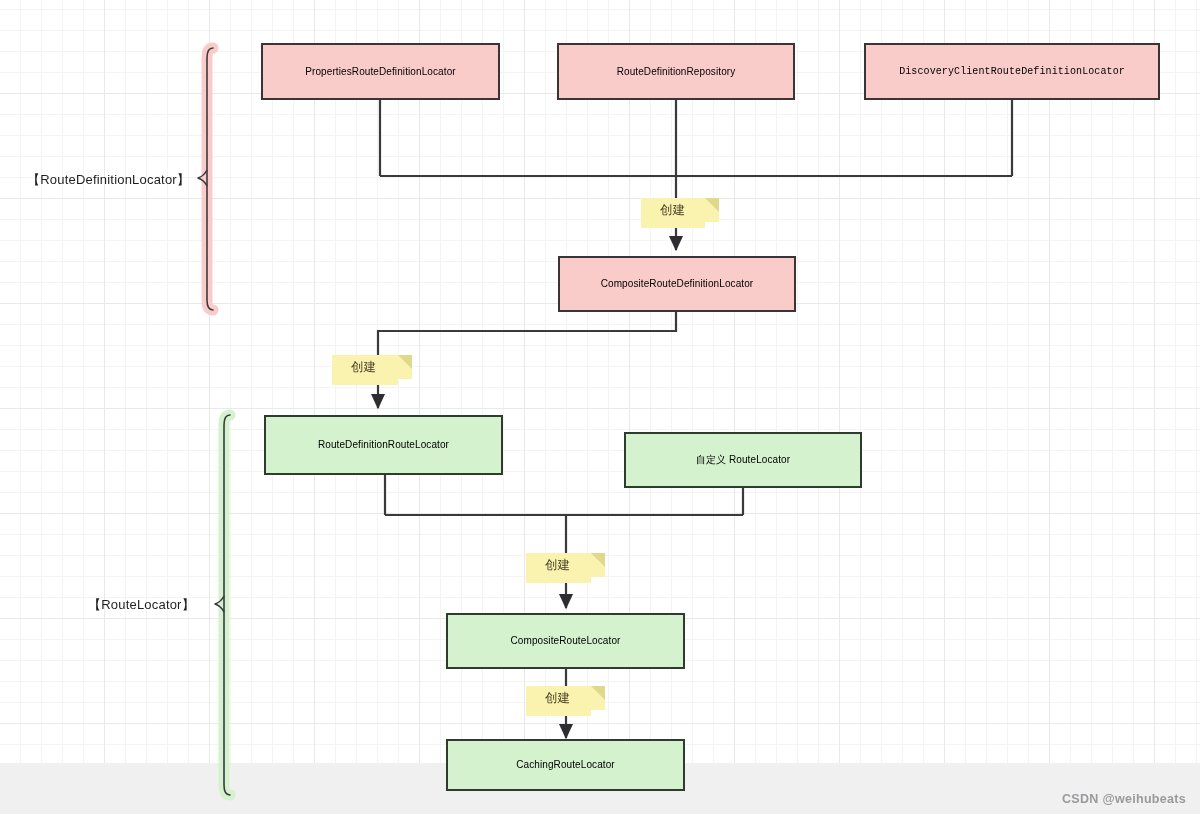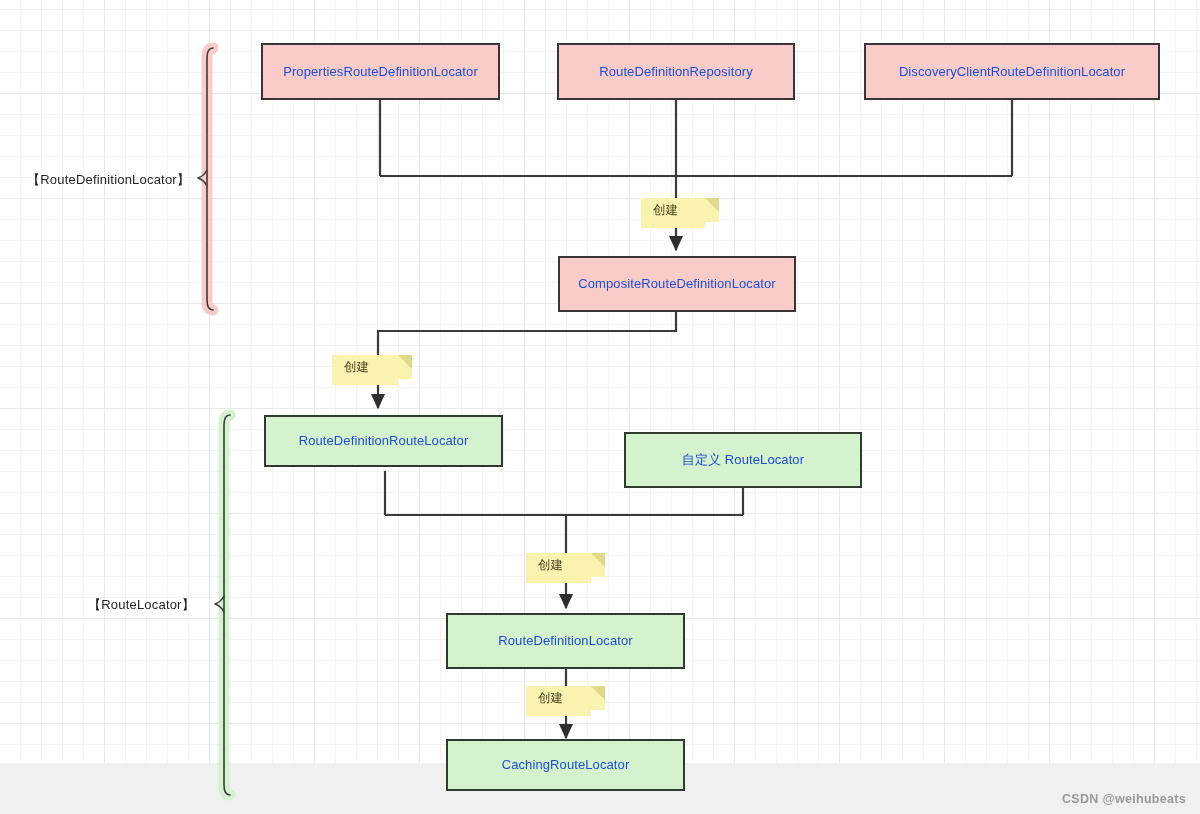--- a/index.html
+++ b/index.html
@@ -55,22 +55,22 @@
 
   
   .node {
     position: absolute;
     box-sizing: border-box;
     border: 2px solid #36353a;
     display: flex;
     align-items: center;
     justify-content: center;
     text-align: center;
-    font-size: 13px;
-    color: #1d4ed8;
+    font-size: 10px;
+    color: #000000;
     letter-spacing: .1px;
     line-height: 1.2;
     padding: 2px 6px;
   }
   .node.pink  { background: #f9ccca; border-color: #3a3338; }
   .node.green { background: #d3f2cd; border-color: #2f3b2f; }
 
   
   .bracket-label {
     position: absolute;
@@ -81,21 +81,21 @@
   }
 
   
   .note {
     position: absolute;
     font-size: 12.5px;
     color: #4b4426;
     display: flex;
     align-items: center;
     justify-content: flex-start;
-    padding-left: 12px;
+    padding-left: 19px;
     box-sizing: border-box;
     background: #faf3b0;
   }
   .note .fold {
     position: absolute;
     right: 0;
     top: 0;
     width: 0;
     height: 0;
     border-top: 14px solid #e0d88a;
@@ -178,38 +178,38 @@
   <div class="bracket-label" style="left:88px; top:596px;">【RouteLocator】</div>
 
   <div class="node pink" style="left:261px; top:43px; width:239px; height:57px;">
     <span>PropertiesRouteDefinitionLocator</span>
   </div>
 
   <div class="node pink" style="left:557px; top:43px; width:238px; height:57px;">
     <span>RouteDefinitionRepository</span>
   </div>
 
-  <div class="node pink" style="left:864px; top:43px; width:296px; height:57px;">
+  <div class="node pink" style="left:864px; top:43px; width:296px; height:57px;font-family:Liberation Mono, monospace;">
     <span>DiscoveryClientRouteDefinitionLocator</span>
   </div>
 
   <div class="node pink" style="left:558px; top:256px; width:238px; height:56px;">
     <span>CompositeRouteDefinitionLocator</span>
   </div>
 
-  <div class="node green" style="left:264px; top:415px; width:239px; height:52px;">
+  <div class="node green" style="left:264px; top:415px; width:239px; height:60px;">
     <span>RouteDefinitionRouteLocator</span>
   </div>
 
   <div class="node green" style="left:624px; top:432px; width:238px; height:56px;">
     <span>自定义 RouteLocator</span>
   </div>
 
   <div class="node green" style="left:446px; top:613px; width:239px; height:56px;">
-    <span>RouteDefinitionLocator</span>
+    <span>CompositeRouteLocator</span>
   </div>
 
   <div class="node green" style="left:446px; top:739px; width:239px; height:52px;">
     <span>CachingRouteLocator</span>
   </div>
 
   <div class="note" style="left:641px; top:198px; width:78px; height:24px;">
     <span class="tail"></span>
     <span class="label">创建</span>
     <span class="fold"></span>

